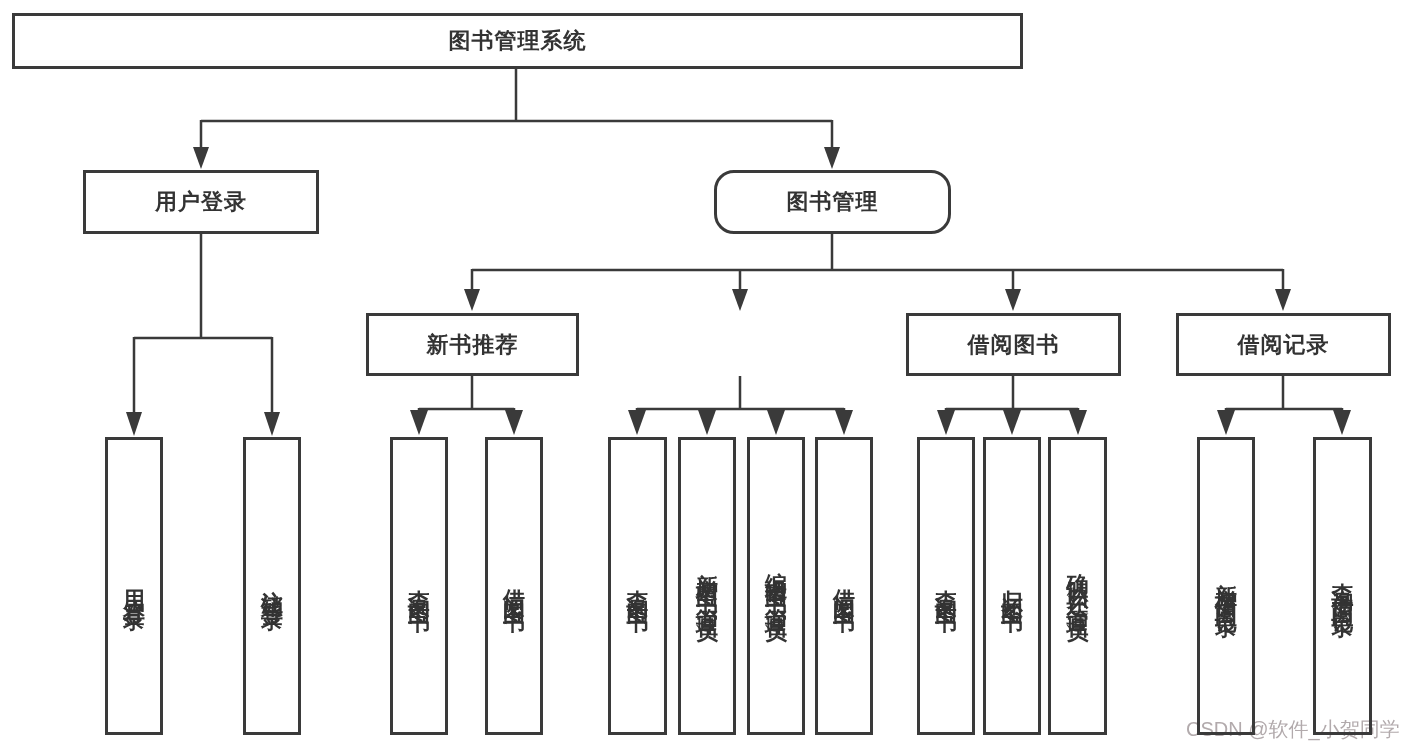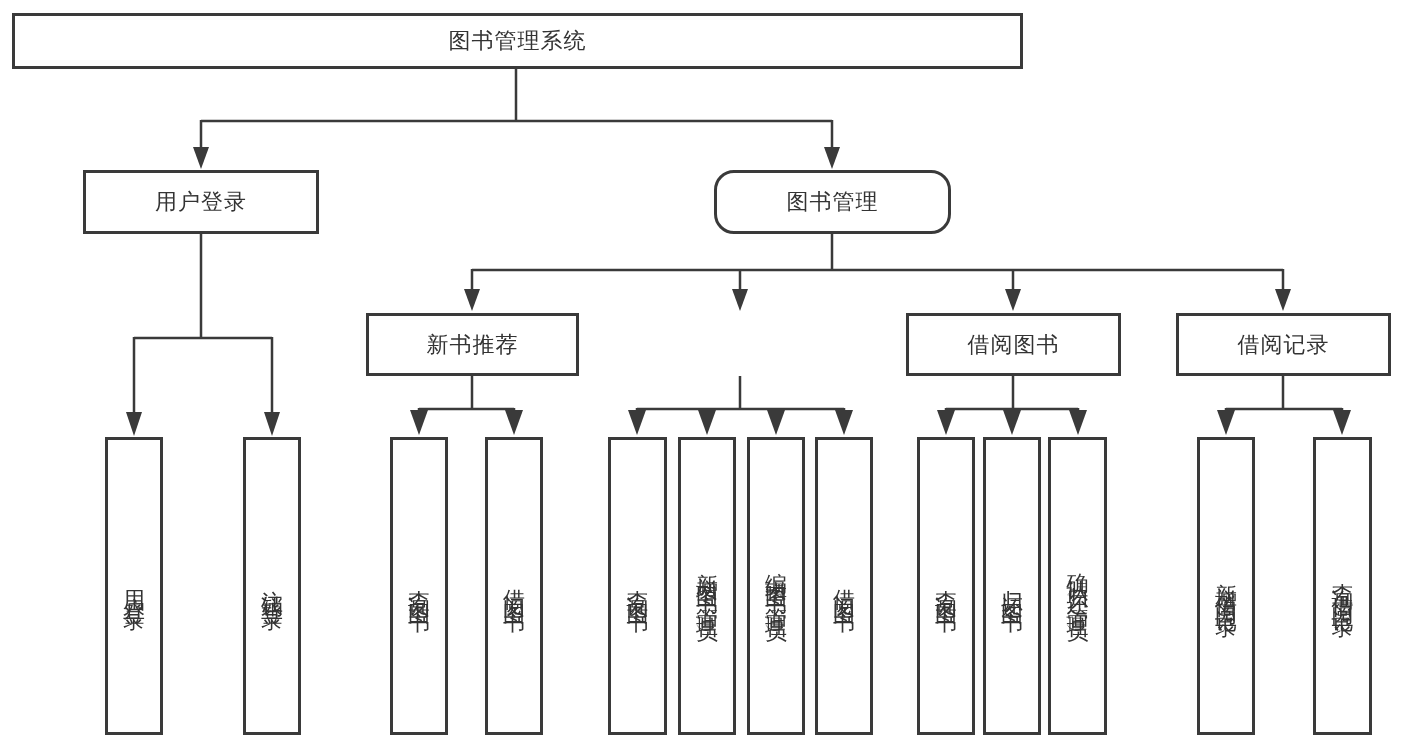--- a/index.html
+++ b/index.html
@@ -14,20 +14,21 @@
   .node {
     position: absolute;
     box-sizing: border-box;
     border: 3px solid #3a3a3a;
     background: #ffffff;
     display: flex;
     align-items: center;
     justify-content: center;
     color: #333333;
     z-index: 2;
+    font-weight: bold;
   }
   .h-node {
     font-size: 22px;
     letter-spacing: 1px;
     white-space: nowrap;
   }
   .v-node {
     writing-mode: vertical-rl;
     text-orientation: mixed;
     font-size: 22px;
@@ -138,14 +139,15 @@
   <div class="node v-node" style="left:747px; top:437px; width:58px; height:298px;">编辑图书（管理员）</div>
   <div class="node v-node" style="left:815px; top:437px; width:58px; height:298px;">借阅图书</div>
 
   <div class="node v-node" style="left:917px; top:437px; width:58px; height:298px;">查询图书</div>
   <div class="node v-node" style="left:983px; top:437px; width:58px; height:298px;">归还图书</div>
   <div class="node v-node" style="left:1048px; top:437px; width:59px; height:298px;">确认归还（管理员）</div>
 
   <div class="node v-node" style="left:1197px; top:437px; width:58px; height:298px;">新增借阅记录</div>
   <div class="node v-node" style="left:1313px; top:437px; width:59px; height:298px;">查询借阅记录</div>
 
+  <div class="watermark">CSDN @软件_小贺同学</div>
 
 </div>
 
 </body></html>

